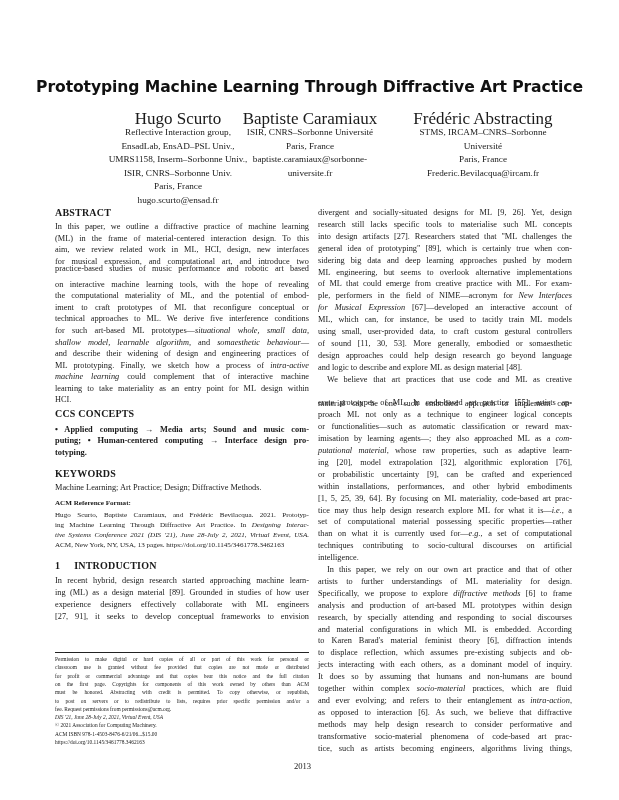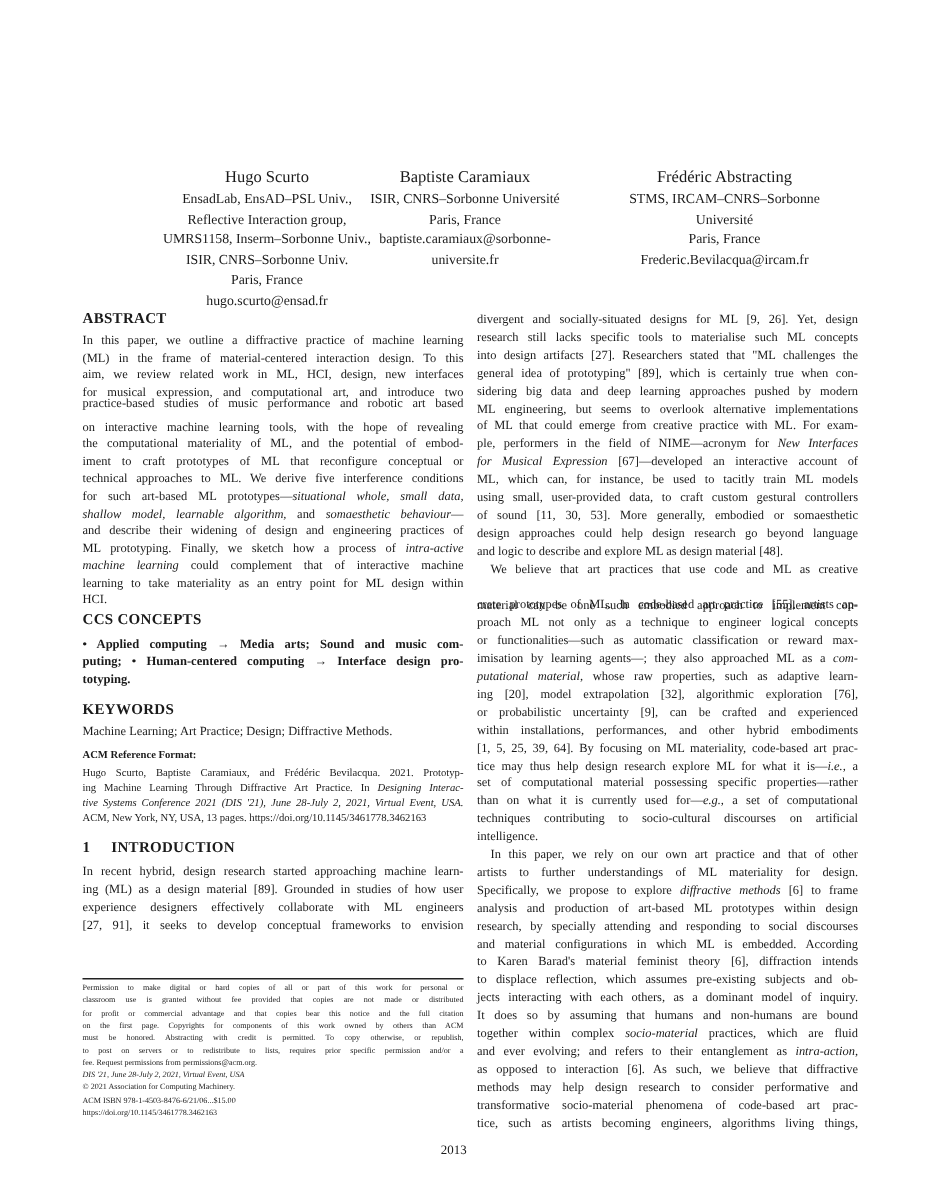--- a/index.html
+++ b/index.html
@@ -4,46 +4,47 @@
 <style>
   html, body { margin: 0; padding: 0; background: #ffffff; }
   body { width: 619px; height: 800px; position: relative; overflow: hidden;
          font-family: "Liberation Serif", "DejaVu Serif", serif; color: #1a1a1a; }
   .page { position: absolute; left: 0; top: 0; width: 619px; height: 800px; }
   .title { position: absolute; left: 0; width: 619px; top: 78px; text-align: center;
            font-family: "DejaVu Sans", "Liberation Sans", sans-serif; font-weight: bold;
            font-size: 15.6px; letter-spacing: -0.1px; color: #111; }
   .authors { position: absolute; top: 111px; left: 0; width: 619px; }
   .author { position: absolute; text-align: center; font-size: 9.2px; line-height: 13.6px; }
-  .author .name { font-size: 11px; line-height: 15px; display: block; }
+  .author .name { font-size: 17px; line-height: 15px; display: block; }
   .author .line { display: block; white-space: nowrap; }
   .col { position: absolute; width: 254px; font-size: 8.3px; }
   .col-left { left: 55px; }
   .col-right { left: 318px; }
   .ln { position: absolute; left: 0; width: 254px; white-space: nowrap; line-height: 11px; height: 11px; }
   .just { text-align: justify; text-align-last: justify; }
   .h { position: absolute; left: 0; font-weight: bold; font-size: 10px; letter-spacing: 0.2px; white-space: nowrap; }
   .small { font-size: 7.1px; }
   .tiny { font-size: 5.4px; }
   .tiny .ln { line-height: 8.3px; height: 8.3px; }
   .rule { position: absolute; left: 55px; top: 652px; width: 254px; height: 0; border-top: 1px solid #222; }
   .pagenum { position: absolute; left: 0; width: 605px; top: 761px; text-align: center; font-size: 8.6px; }
   i, .it { font-style: italic; }
 </style>
 </head>
 <body>
 
 <div class="page">
 
+  <div class="title">Prototyping Machine Learning Through Diffractive Art Practice</div>
 
   <div class="authors">
     <div class="author" style="left:98px; width:160px;">
       <span class="name">Hugo Scurto</span>
+      <span class="line">Reflective Interaction group,</span>
       <span class="line">EnsadLab, EnsAD–PSL Univ.,</span>
-      <span class="line">Reflective Interaction group,</span>
       <span class="line">UMRS1158, Inserm–Sorbonne Univ.,</span>
       <span class="line">ISIR, CNRS–Sorbonne Univ.</span>
       <span class="line">Paris, France</span>
       <span class="line">hugo.scurto@ensad.fr</span>
     </div>
     <div class="author" style="left:230px; width:160px;">
       <span class="name">Baptiste Caramiaux</span>
       <span class="line">ISIR, CNRS–Sorbonne Université</span>
       <span class="line">Paris, France</span>
       <span class="line">baptiste.caramiaux@sorbonne-</span>

